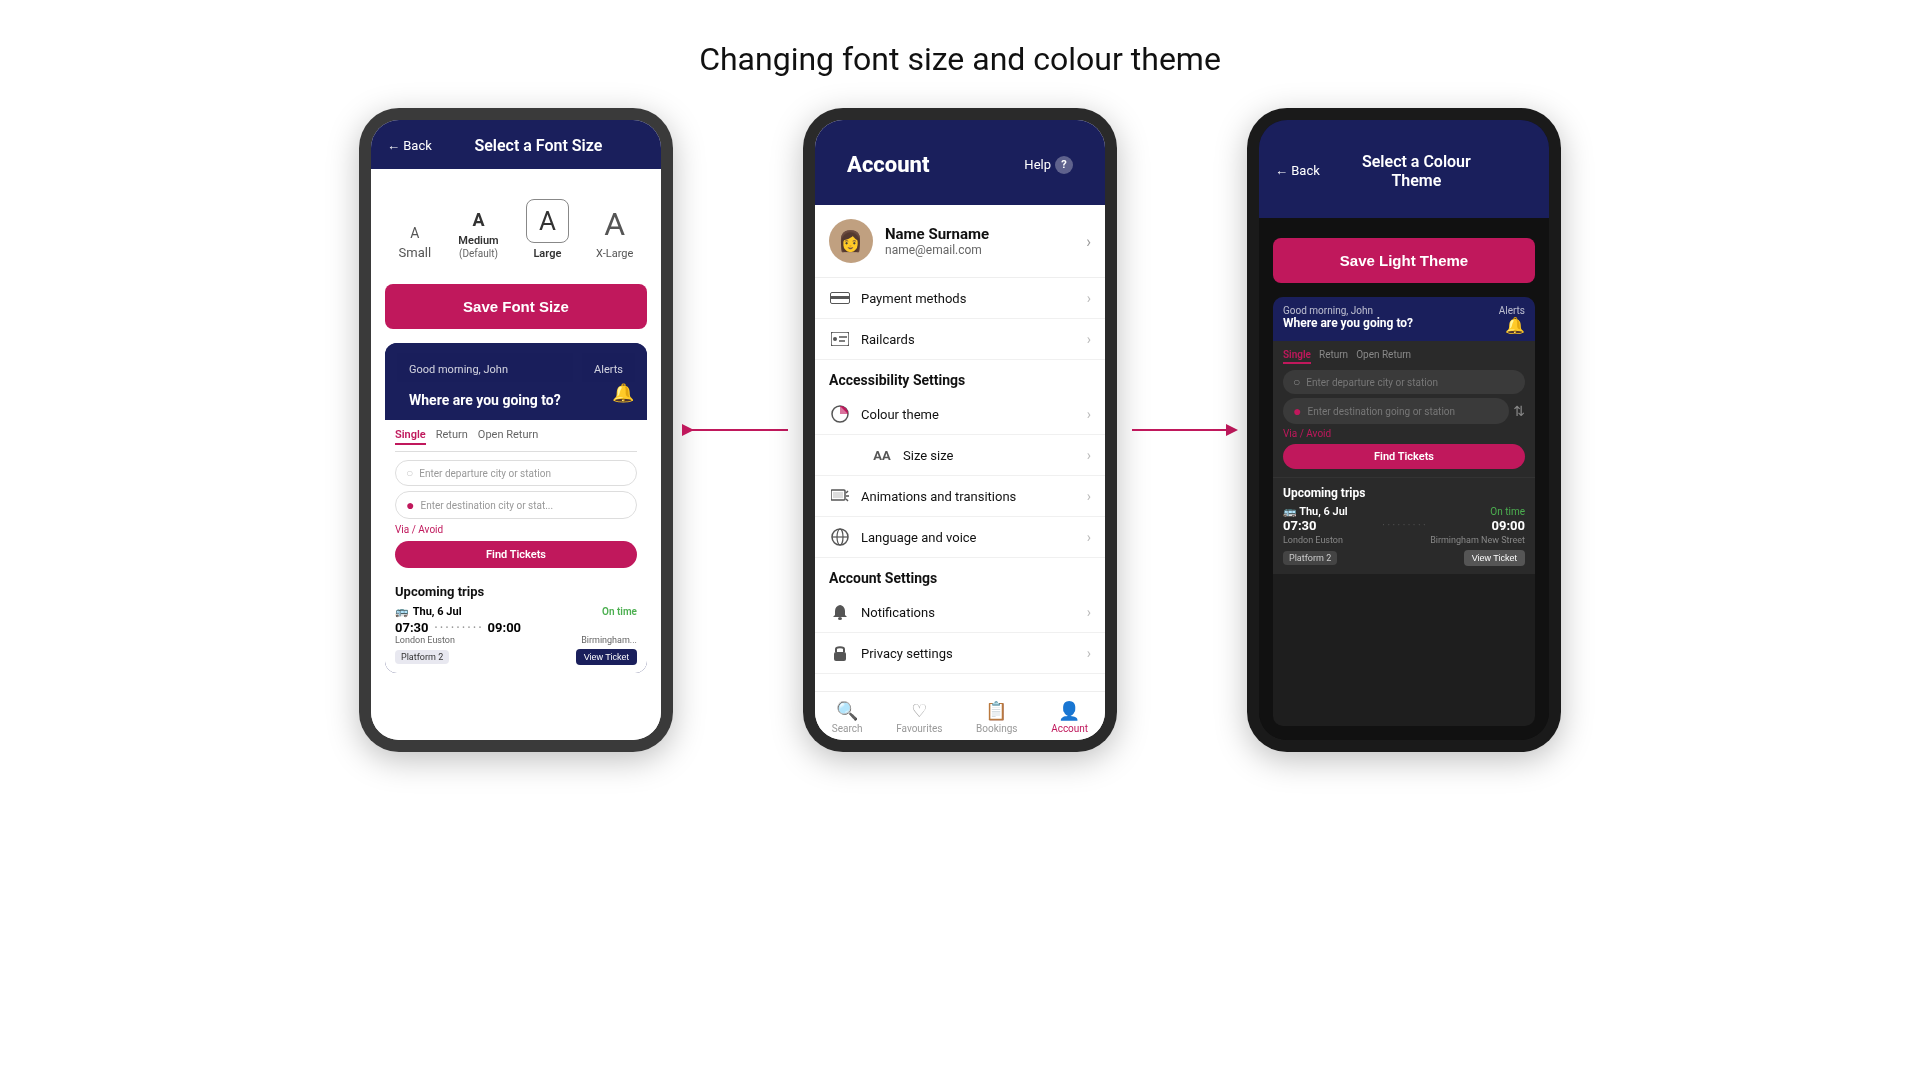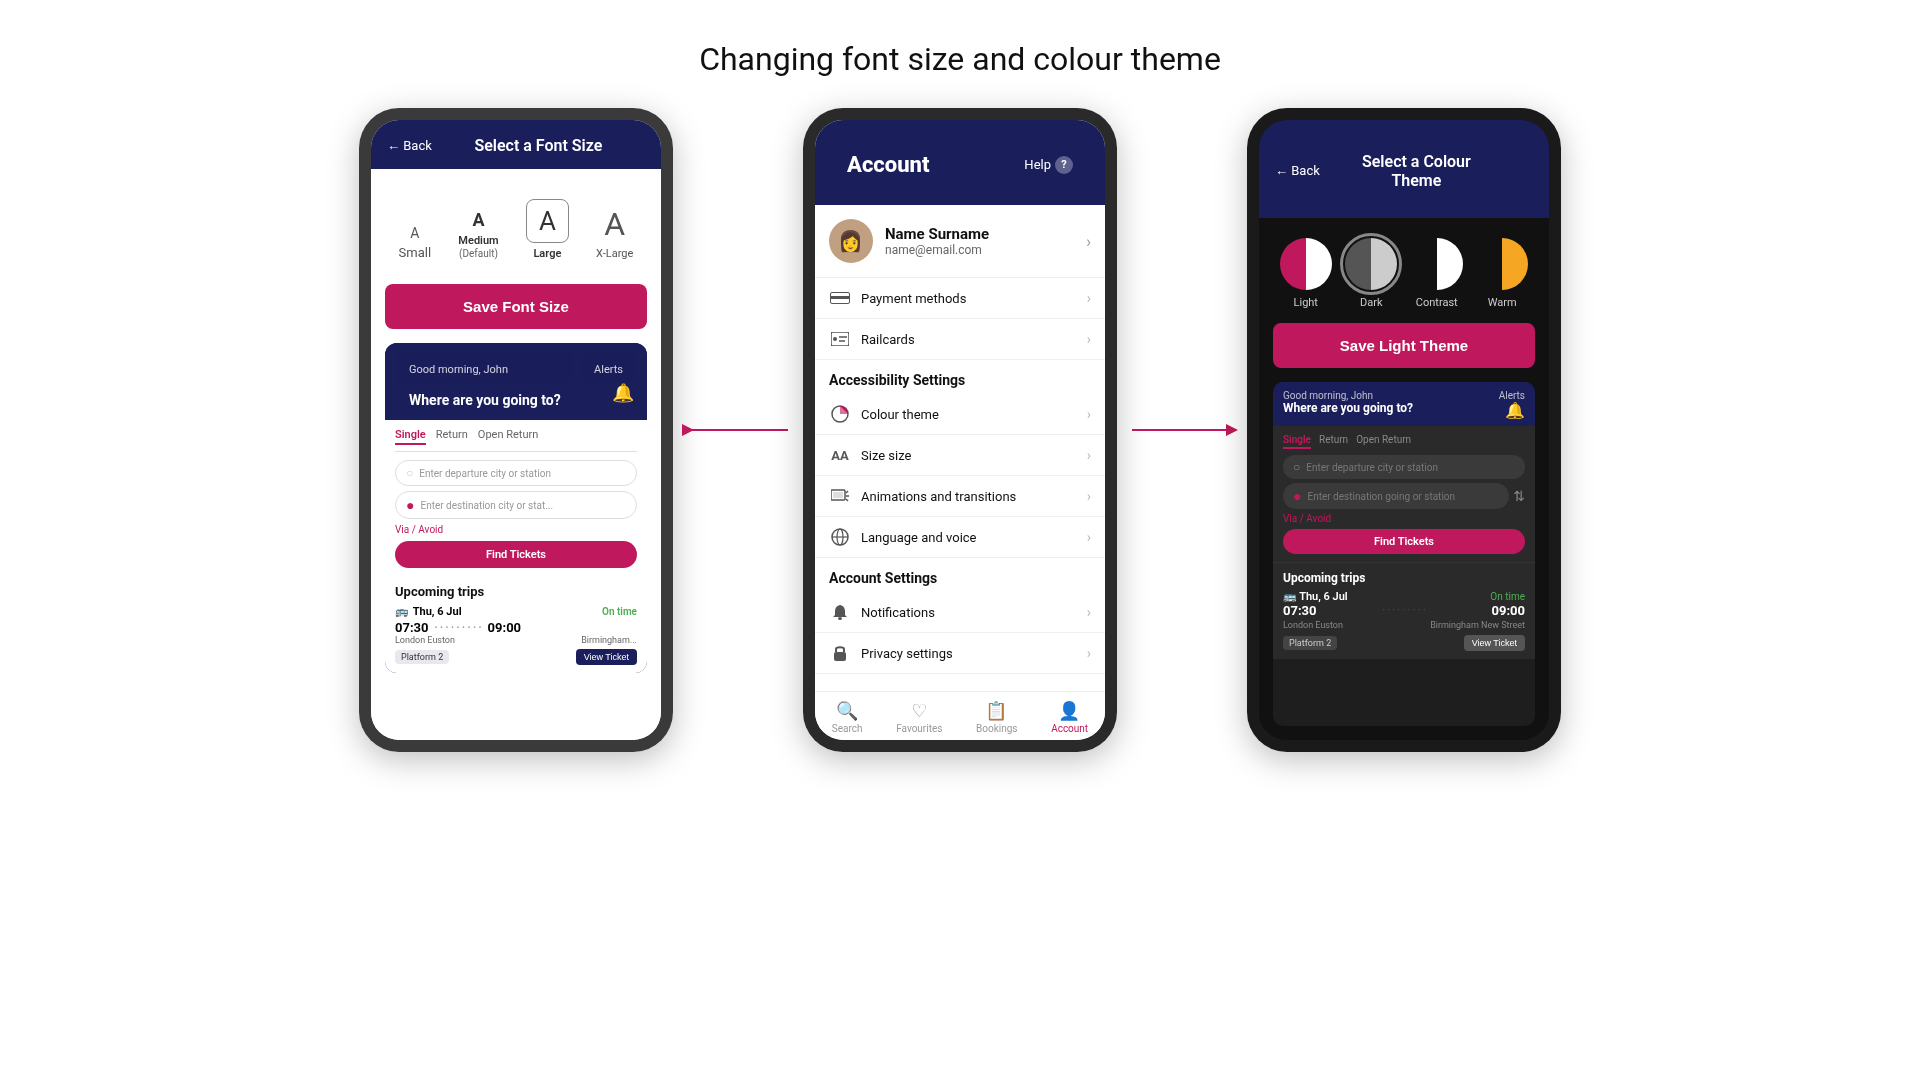--- a/index.html
+++ b/index.html
@@ -609,21 +609,21 @@
               <svg width="18" height="18" viewBox="0 0 18 18">
                   <circle cx="9" cy="9" r="8" fill="none" stroke="#555" stroke-width="1.5"></circle>
                   <path d="M9,1 A8,8 0 0,1 17,9" fill="#c0185c"></path>
                   <path d="M9,9 L9,1 A8,8 0 0,1 17,9 Z" fill="#c0185c" opacity="0.6"></path>
                 </svg>
             </div>
             <span class="menu-label">Colour theme</span>
             <span class="menu-chevron">›</span>
           </div>
           <div class="menu-item">
-            <div class="menu-icon" style="font-size:13px;font-weight:700;color:#555;">AA</div>
+            <div class="menu-icon" style="font-size:13px;font-weight:700;color:#555;margin-left:42px;">AA</div>
             <span class="menu-label">Size size</span>
             <span class="menu-chevron">›</span>
           </div>
           <div class="menu-item">
             <div class="menu-icon">
               <svg width="18" height="14" viewBox="0 0 18 14">
                   <rect x="0" y="1" width="14" height="10" rx="1" fill="none" stroke="#555" stroke-width="1.5"></rect>
                   <rect x="2" y="3" width="10" height="6" fill="#ddd" stroke="none"></rect>
                   <line x1="15" y1="4" x2="17" y2="2" stroke="#555" stroke-width="1.5"></line>
                   <line x1="15" y1="7" x2="18" y2="7" stroke="#555" stroke-width="1.5"></line>
@@ -705,50 +705,20 @@
     <div class="phone-screen">
       <div class="screen-colour">
 
         <div class="colour-nav">
           <span style="font-size:13px;color:white;">← Back</span>
           <span class="colour-nav title">Select a Colour Theme</span>
         </div>
 
         <div class="colour-body">
 
-          <div class="theme-options">
-
-            <div class="theme-option">
-              <div class="theme-circle" style="background:white;">
-                <div class="light-circle-inner"></div>
-              </div>
-              <span class="theme-label">Light</span>
-            </div>
-
-            <div class="theme-option">
-              <div class="theme-circle selected">
-                <div class="dark-circle-inner"></div>
-              </div>
-              <span class="theme-label">Dark</span>
-            </div>
-
-            <div class="theme-option">
-              <div class="theme-circle">
-                <div class="contrast-circle-inner"></div>
-              </div>
-              <span class="theme-label">Contrast</span>
-            </div>
-
-            <div class="theme-option">
-              <div class="theme-circle">
-                <div class="warm-circle-inner"></div>
-              </div>
-              <span class="theme-label">Warm</span>
-            </div>
-          </div>
 
           <button class="save-colour-btn">Save Light Theme</button>
 
           <div class="mini-dark-app">
             <div class="mini-dark-header">
               <div>
                 <div class="mini-dark-greeting">Good morning, John</div>
                 <div class="mini-dark-question">Where are you going to?</div>
               </div>
               <div>

